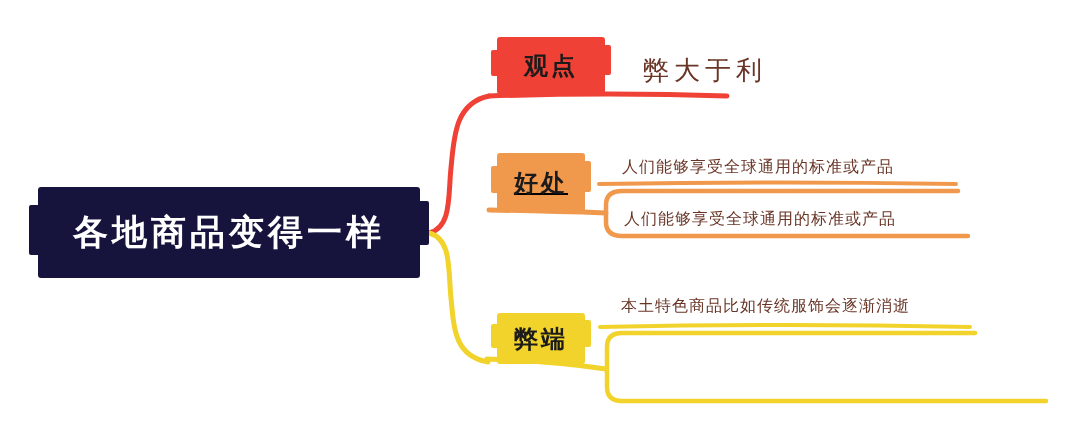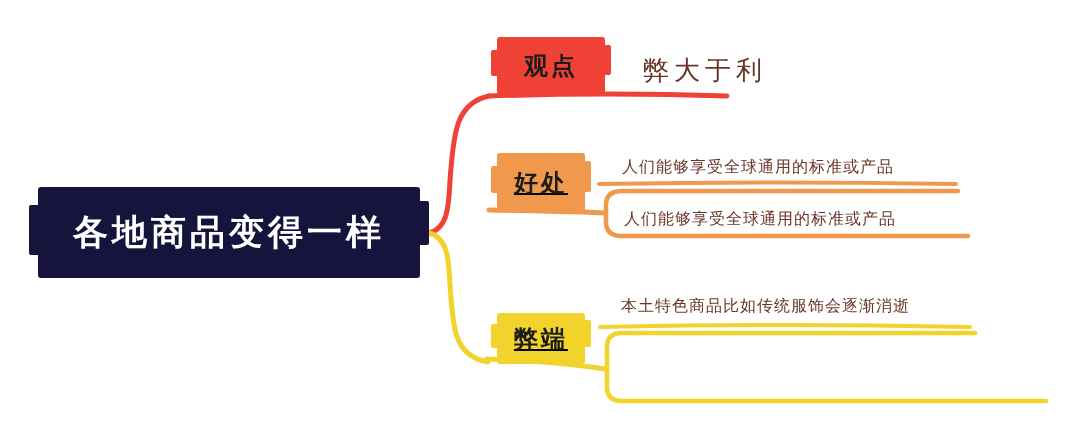--- a/index.html
+++ b/index.html
@@ -53,21 +53,21 @@
   }
 
   .branch-node{background:#ccc;}
   .branch-node .branch-label{
     color:var(--node-text);
     font-size:24px;font-weight:bold;letter-spacing:3px;
     white-space:nowrap;
   }
   .node-viewpoint{left:497px;top:37px;width:108px;height:57px;background:var(--branch0);}
   .node-benefits{left:497px;top:153px;width:88px;height:59px;background:var(--branch1);text-decoration:underline;}
-  .node-drawbacks{left:497px;top:313px;width:88px;height:51px;background:var(--branch2);text-decoration:underline;}
+  .node-drawbacks{left:497px;top:313px;width:88px;height:51px;background:var(--branch2);}
 
   .leaf{
     position:absolute;
     color:var(--child-text);
     font-size:16px;letter-spacing:1px;
     line-height:22px;
     cursor:pointer;
     white-space:nowrap;
   }
   .leaf-viewpoint-0{left:643px;top:59px;font-size:26px;letter-spacing:5px;}

